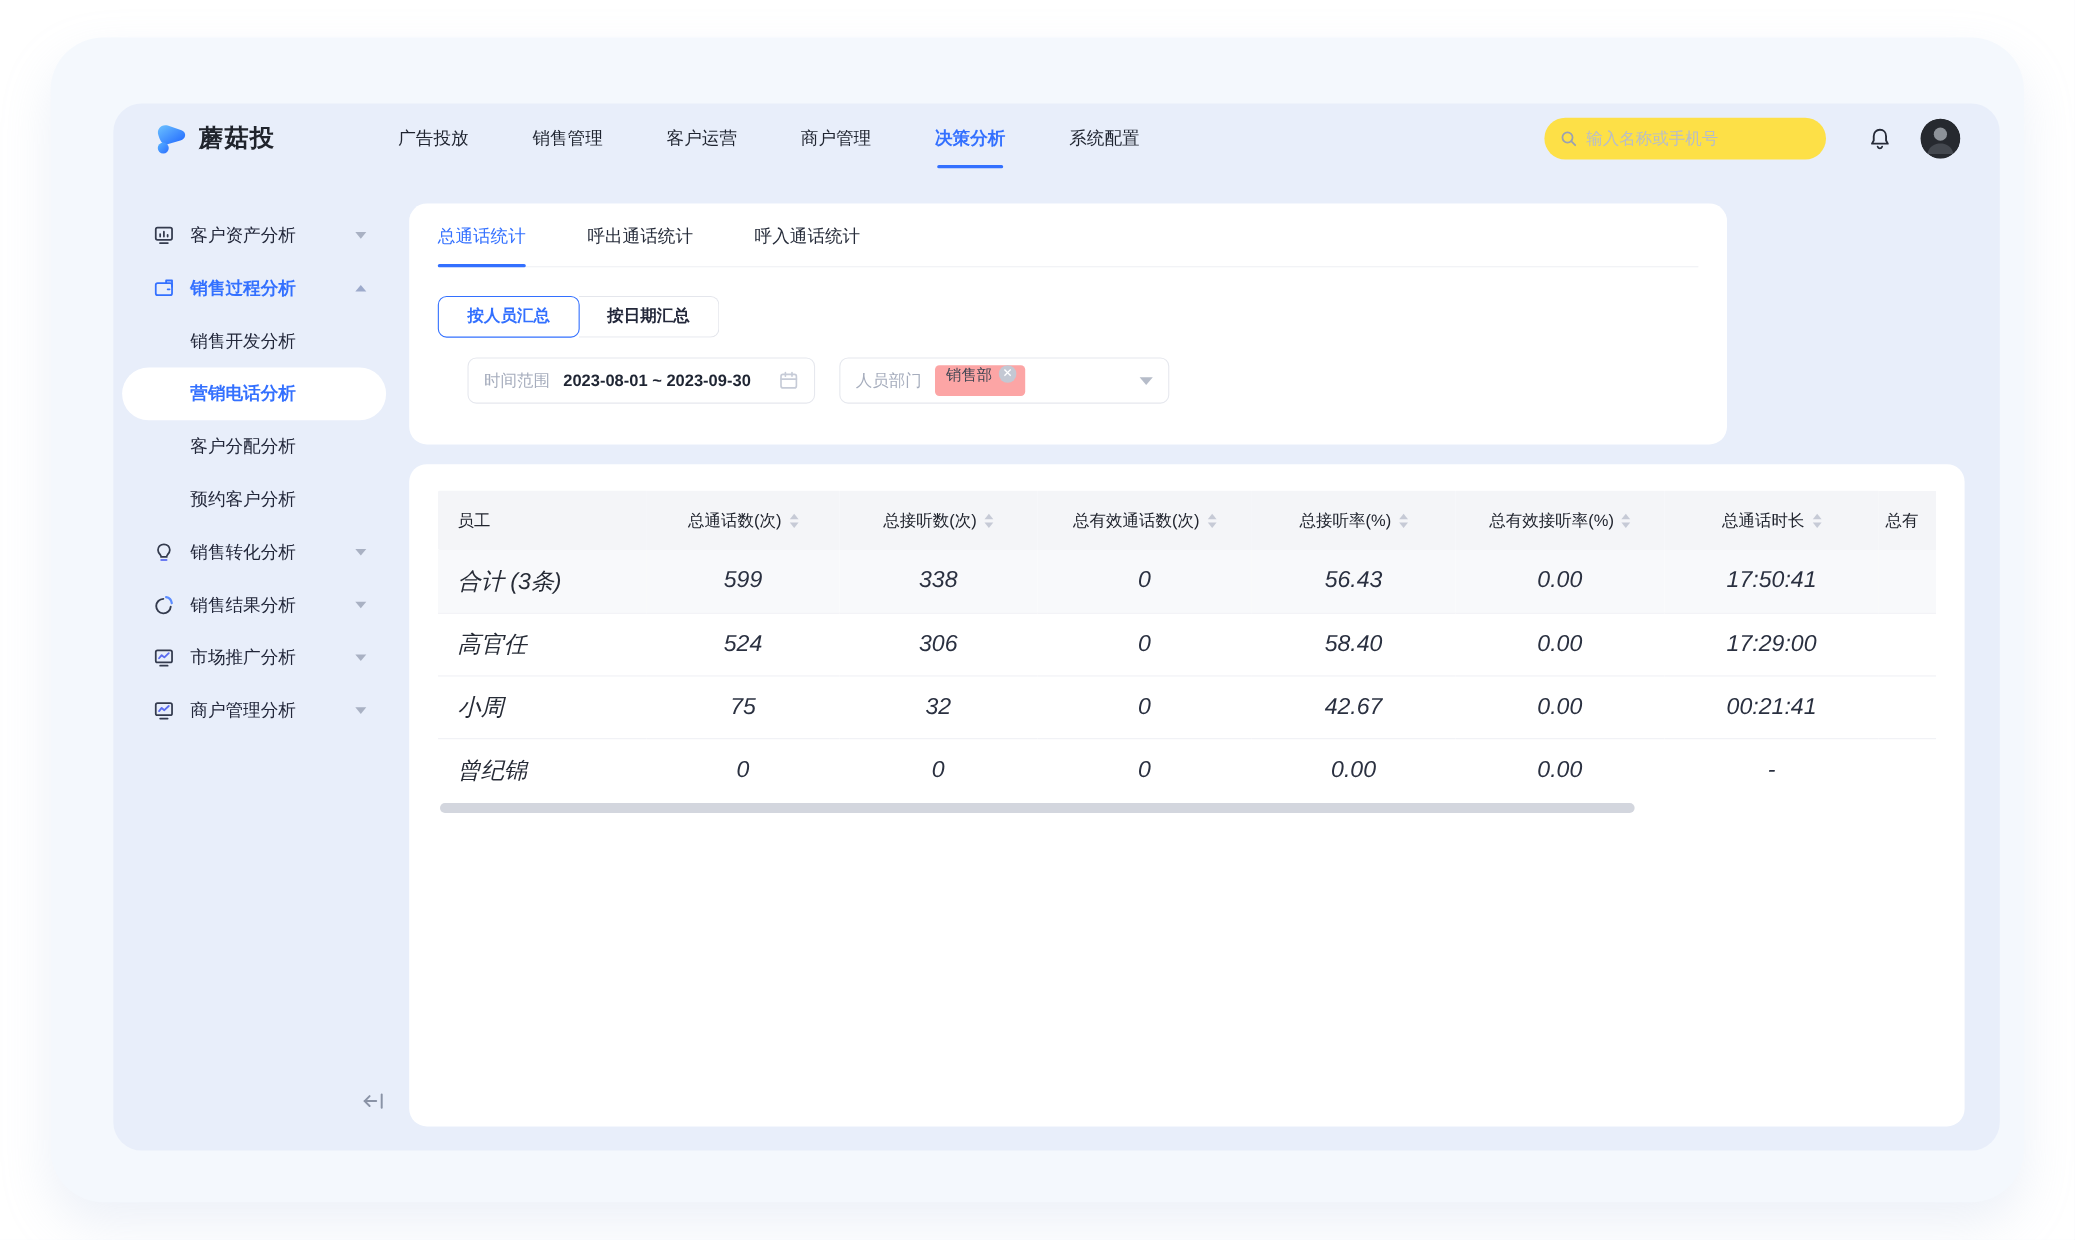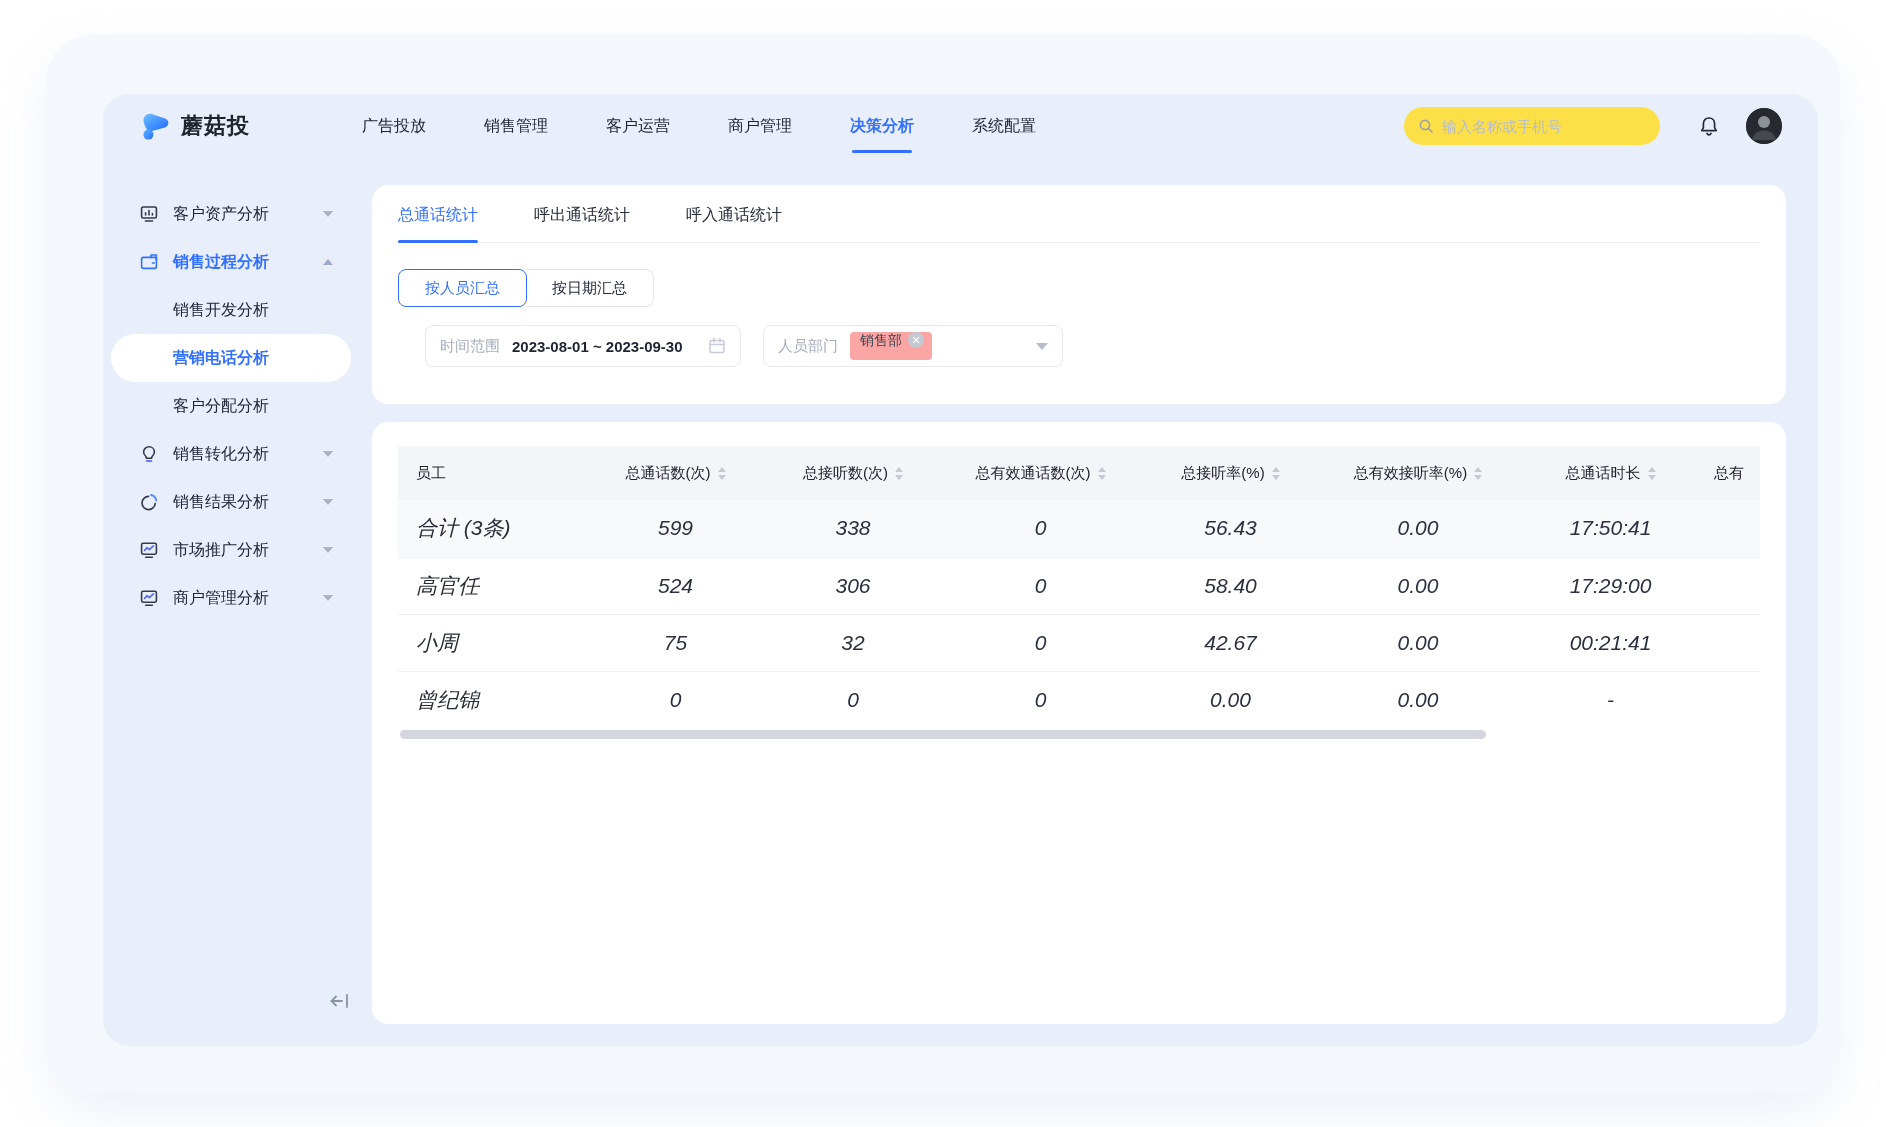--- a/index.html
+++ b/index.html
@@ -44,32 +44,32 @@
     border-left:5px solid transparent; border-right:5px solid transparent; }
   .chev.down { border-top:6px solid #a9b1c3; }
   .chev.up { border-bottom:6px solid #9daacb; }
   .side-child { padding-left:62px; }
   .side-child.active { background:#ffffff; }
   .side-child.active .s-label { color:#3370ff; font-weight:700; }
   .collapse-btn { position:absolute; left:224px; top:894px; cursor:pointer; display:flex; }
 
   
   .card { position:absolute; background:#ffffff; border-radius:16px; }
-  .card-filters { left:269px; top:91px; width:1414px; height:219px; padding:20px 26px 16px; }
+  .card-filters { left:269px; top:91px; width:1198px; height:219px; padding:20px 26px 16px; }
   .card-table   { left:269px; top:328px; width:1414px; height:602px; padding:24px 26px 0; }
 
   
   .tabs { display:flex; gap:56px; border-bottom:1px solid #eff0f4; }
   .tab { font-size:16px; color:#262c3a; padding-bottom:16px; cursor:pointer; position:relative; white-space:nowrap; }
   .tab.active { color:#3370ff; }
   .tab.active::after { content:""; position:absolute; left:0; right:0; bottom:-1px;
     height:3px; border-radius:2px; background:#3370ff; }
 
   
-  .seg-group { margin-top:26px; display:inline-flex; }
+  .seg-group { margin-top:26px; display:inline-flex;font-weight:bold; }
   .seg { height:38px; line-height:36px; padding:0 26px; font-size:15px; cursor:pointer;
     background:#fff; white-space:nowrap; }
   .seg.active { border:1px solid #3370ff; color:#3370ff; border-radius:8px; position:relative; z-index:2; }
   .seg.plain { border:1px solid #e4e6ec; border-left:none; border-radius:0 8px 8px 0;
     margin-left:-1px; color:#23283a; z-index:1; }
 
   
   .filters { margin-top:18px; display:flex; gap:22px; }
   .filter-box { height:42px; border:1px solid #e6e8ee; border-radius:8px; background:#fff;
     display:flex; align-items:center; padding:0 14px; }
@@ -206,20 +206,23 @@
       </div>
 
       <div class="side-item side-child active">
         <span class="s-label">营销电话分析</span>
       </div>
 
       <div class="side-item side-child">
         <span class="s-label">客户分配分析</span>
       </div>
 
+      <div class="side-item side-child">
+        <span class="s-label">预约客户分析</span>
+      </div>
 
       <div class="side-item group">
         <span class="s-icon">
           <svg width="20" height="20" viewBox="0 0 20 20" fill="none" stroke-linecap="round">
             <path d="M10 2.8 C13.1 2.8 15.4 5.1 15.4 8 C15.4 10 14.2 11.4 13.2 12.5 C12.7 13.1 12.5 13.7 12.5 14.3 L7.5 14.3 C7.5 13.7 7.3 13.1 6.8 12.5 C5.8 11.4 4.6 10 4.6 8 C4.6 5.1 6.9 2.8 10 2.8 Z" stroke="#343b4e" stroke-width="1.6"></path>
             <path d="M7.6 17 H12.4" stroke="#6b7bf2" stroke-width="1.8"></path>
           </svg>
         </span>
         <span class="s-label">销售转化分析</span>
         <span class="chev down"></span>

